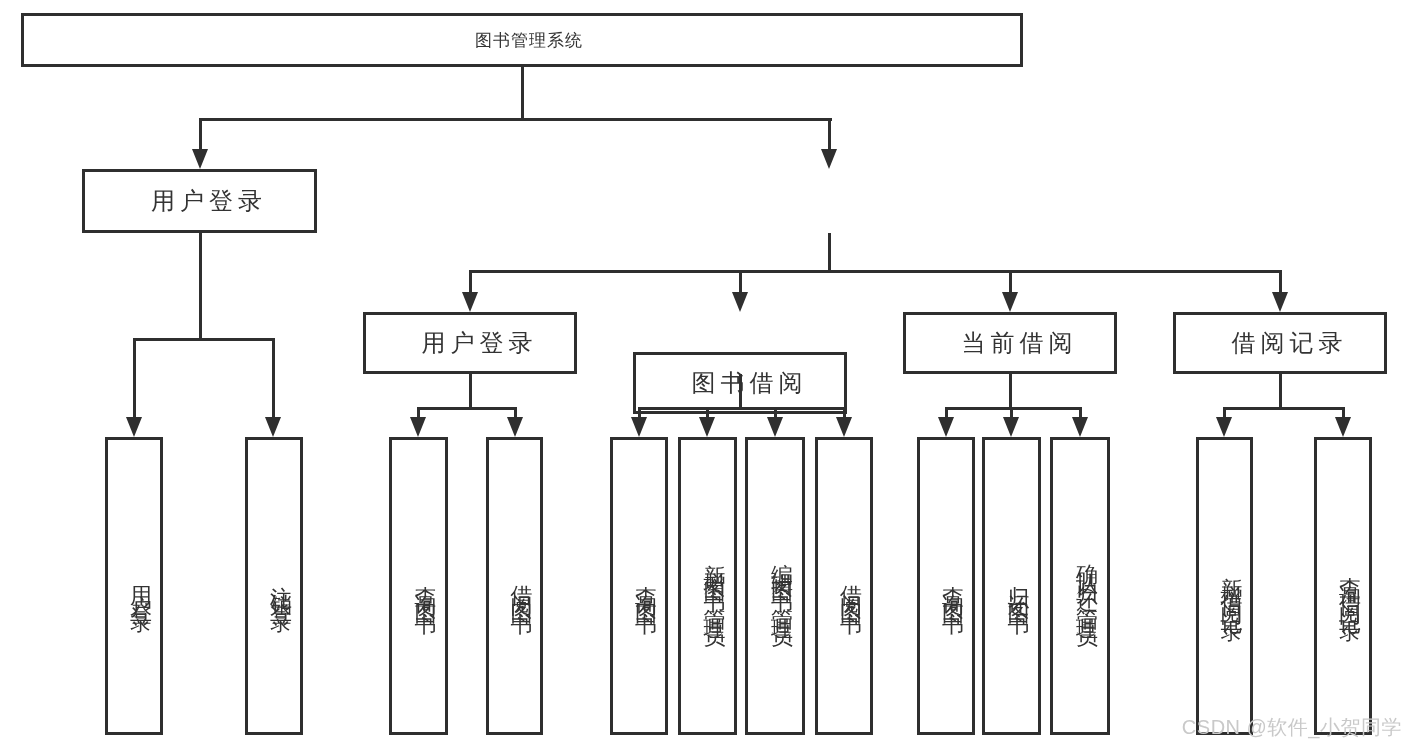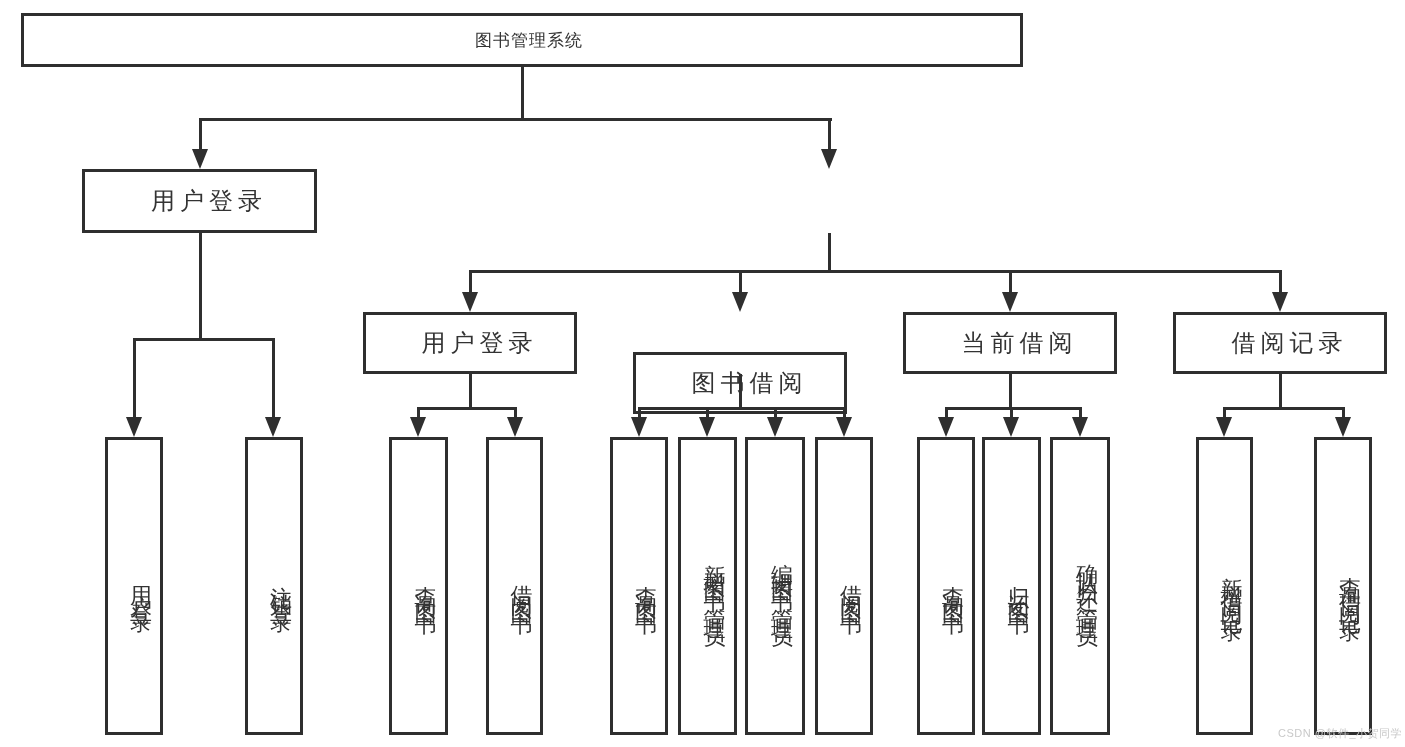--- a/index.html
+++ b/index.html
@@ -44,21 +44,21 @@
   .arrow{
     position:absolute;
     width:0;height:0;
     border-left:8px solid transparent;
     border-right:8px solid transparent;
     border-top:20px solid var(--line);
   }
   .watermark{
     position:absolute;
     right:3px;bottom:6px;
-    font-size:11px;
+    font-size:20px;
     color:var(--wm);
     z-index:5;
     letter-spacing:0.5px;
     white-space:nowrap;
   }
 </style>
 </head>
 <body>
 
 <div id="canvas">

